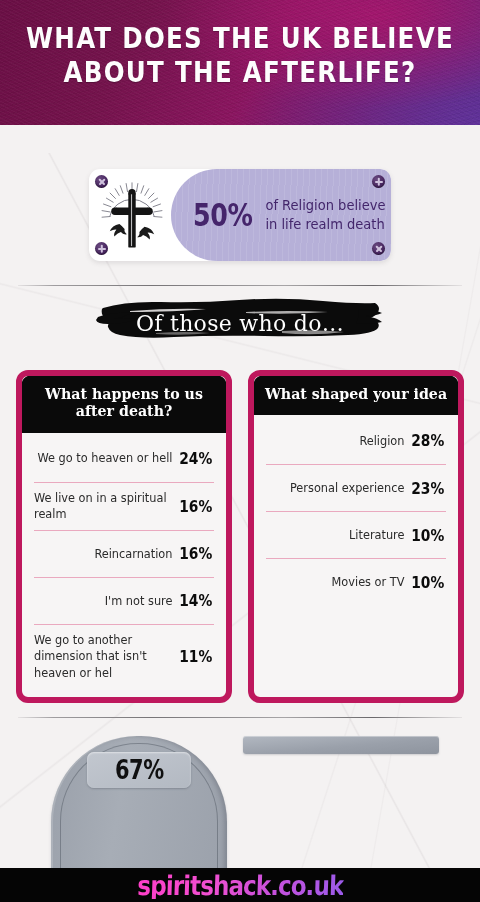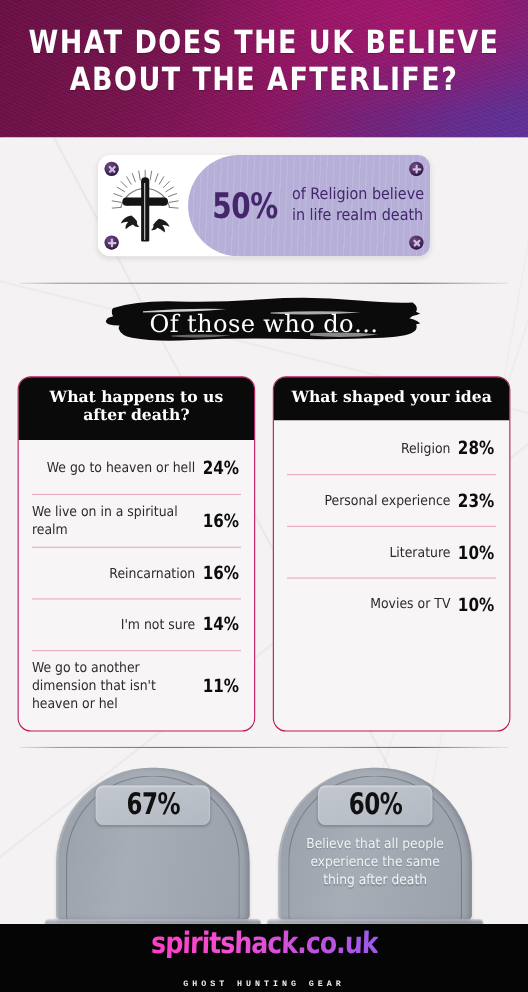--- a/index.html
+++ b/index.html
@@ -44,20 +44,21 @@
     transform:scaleX(0.94);
   }
   .header-title .l2 { display:block; }
 
   
   .paper {
     position:relative;
     height:715px;
     background:#f4f2f2;
     overflow:hidden;
+    margin-top:28px;
   }
   .paper::before {
     content:"";
     position:absolute; inset:0;
     background-image:
       linear-gradient(62deg, transparent 49.7%, rgba(150,140,145,0.13) 49.9%, transparent 50.1%),
       linear-gradient(-38deg, transparent 39.8%, rgba(150,140,145,0.10) 40%, transparent 40.2%),
       linear-gradient(14deg, transparent 69.8%, rgba(150,140,145,0.09) 70%, transparent 70.2%),
       linear-gradient(-72deg, transparent 24.8%, rgba(150,140,145,0.08) 25%, transparent 25.2%),
       linear-gradient(100deg, transparent 81.8%, rgba(150,140,145,0.07) 82%, transparent 82.2%);
@@ -170,21 +171,21 @@
 
   
   .cards {
     display:flex;
     gap:16px;
     padding:18px 16px 0 16px;
   }
   .card {
     flex:1 1 0;
     background:#f7f5f5;
-    border:1px solid #be185d;
+    border:6px solid #be185d;
     border-radius:12px;
     overflow:hidden;
     position:relative;
   }
   .card-head {
     background:#0a0a0a;
     color:#fff;
     text-align:center;
     padding:11px 8px 12px;
     font-family:"DejaVu Serif","Liberation Serif",serif;
@@ -465,30 +466,20 @@
     <div class="stone">
       <div class="stone-body">
         <div class="stone-plaque">
           <span class="stone-pct">67%</span>
         </div>
       </div>
       <div class="stone-base"></div>
     </div>
 
     <div class="stone">
-      <div class="stone-body">
-        <div class="stone-plaque">
-          <span class="stone-pct">60%</span>
-        </div>
-        <div class="stone-text">
-          <div>Believe that all people</div>
-          <div>experience the same</div>
-          <div>thing after death</div>
-        </div>
-      </div>
       <div class="stone-base"></div>
     </div>
   </div>
 </div>
 
 <div class="footer">
   <div class="logo">spiritshack.co.uk</div>
   <div class="logo-sub">Ghost Hunting Gear</div>
 </div>
 

